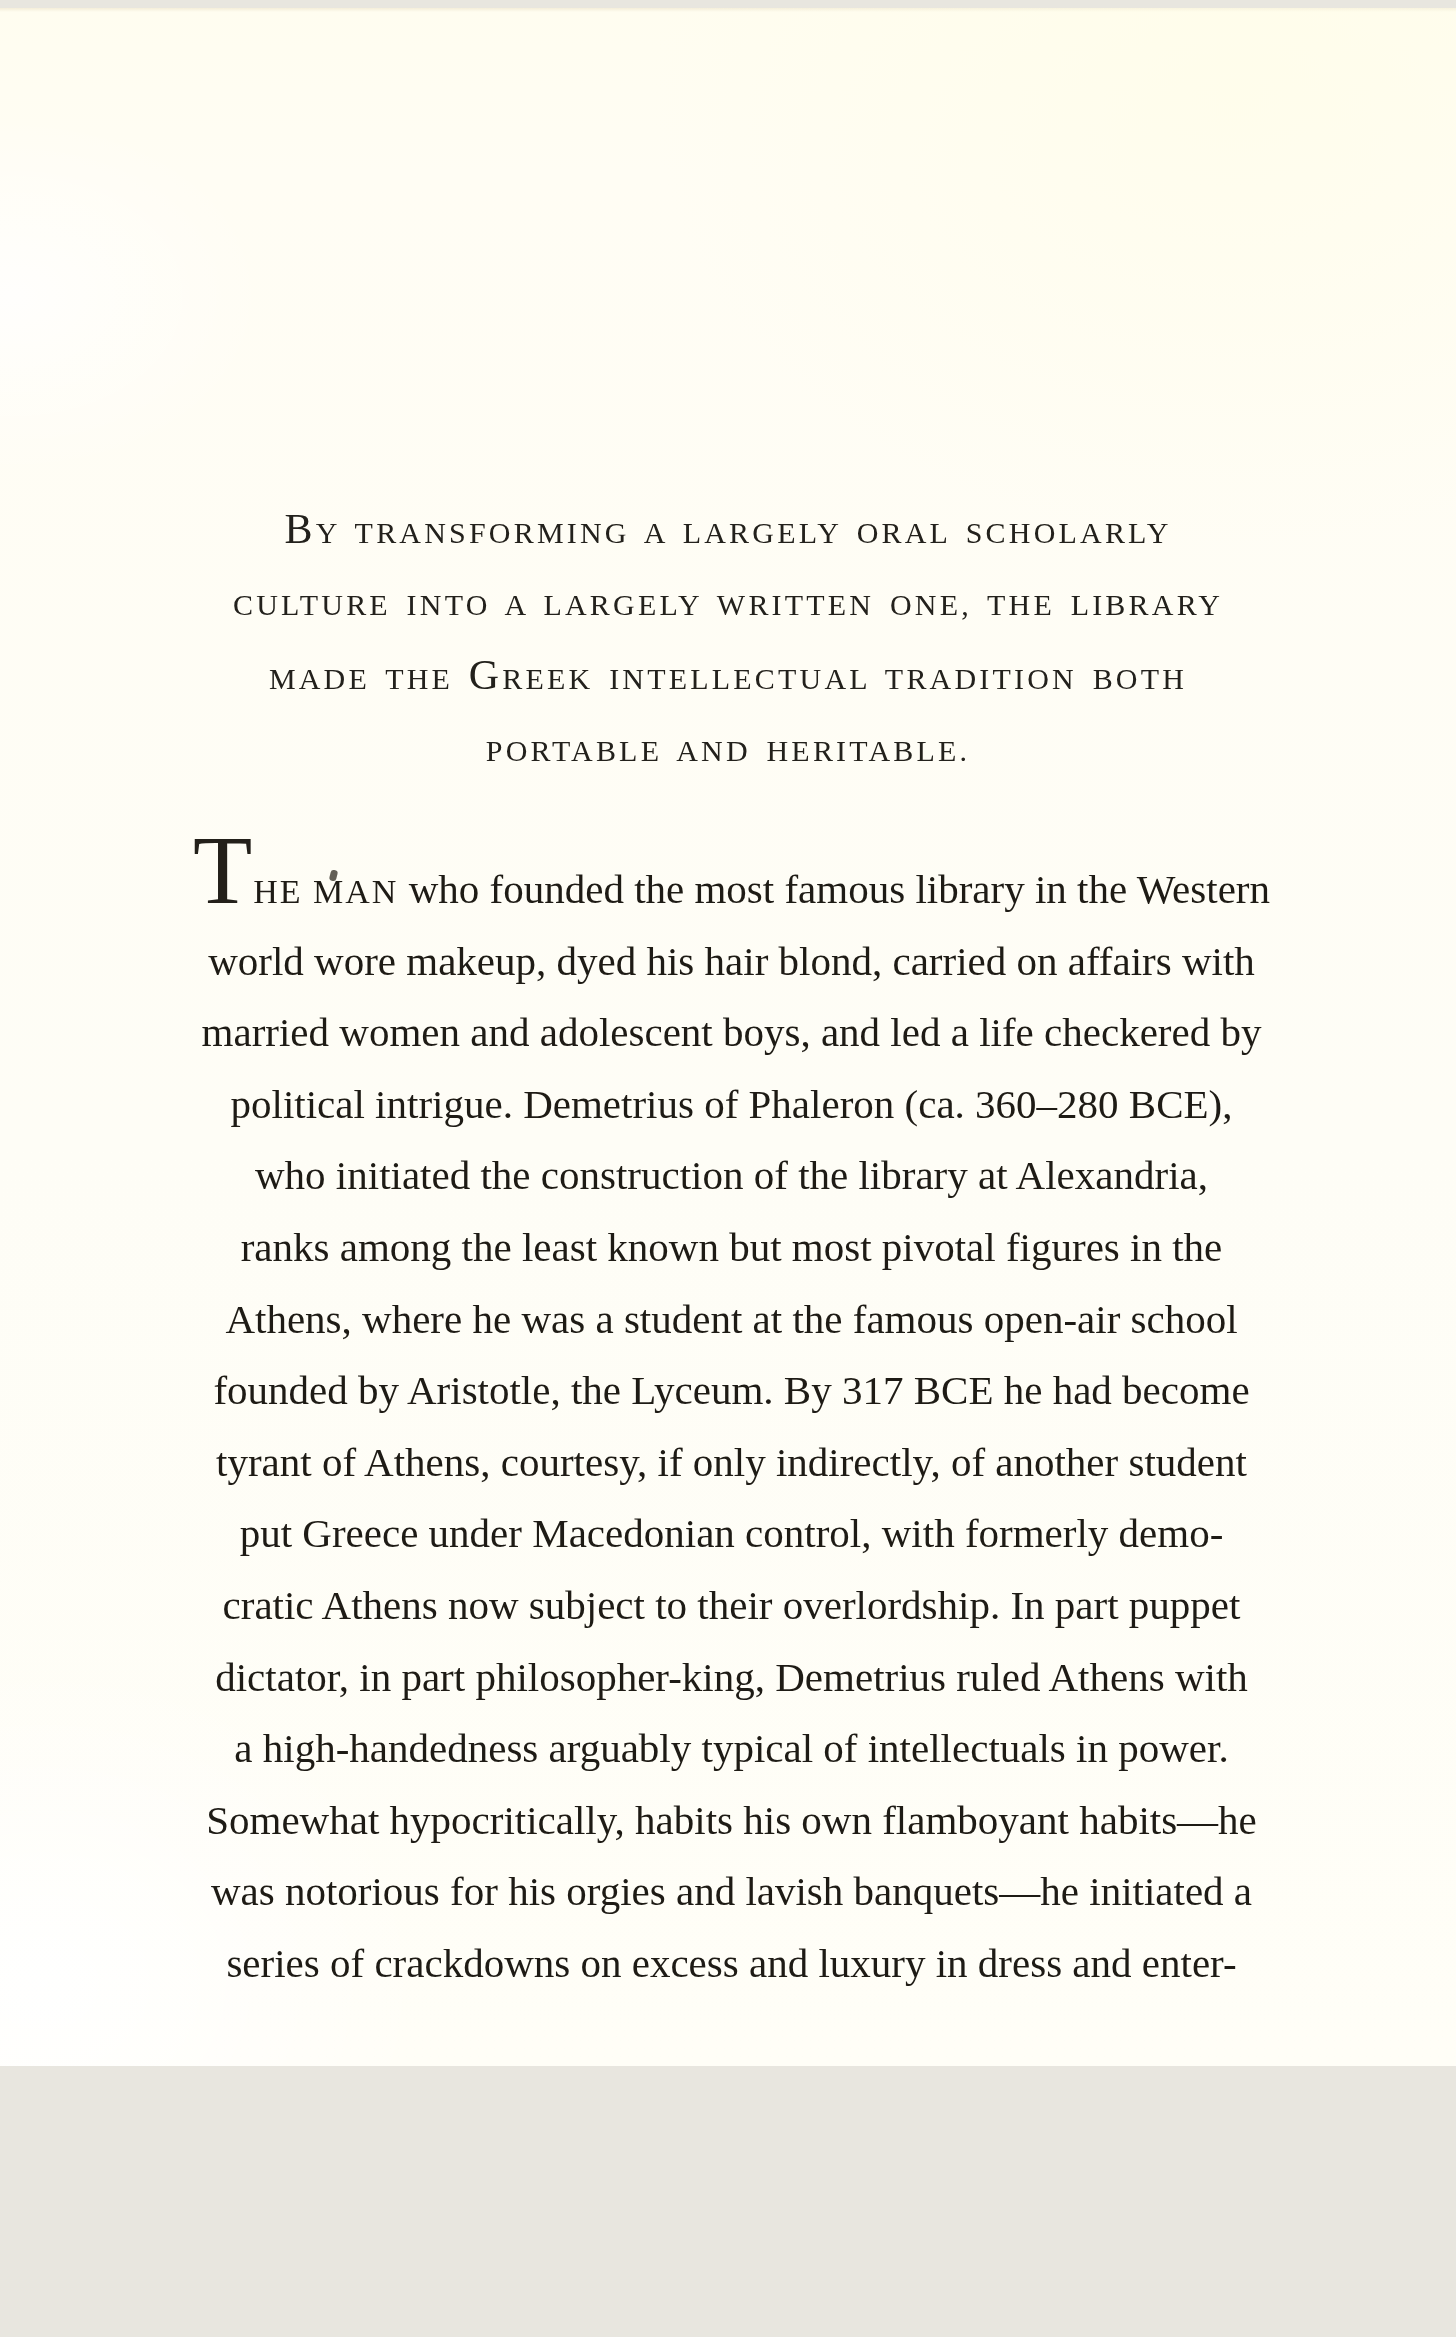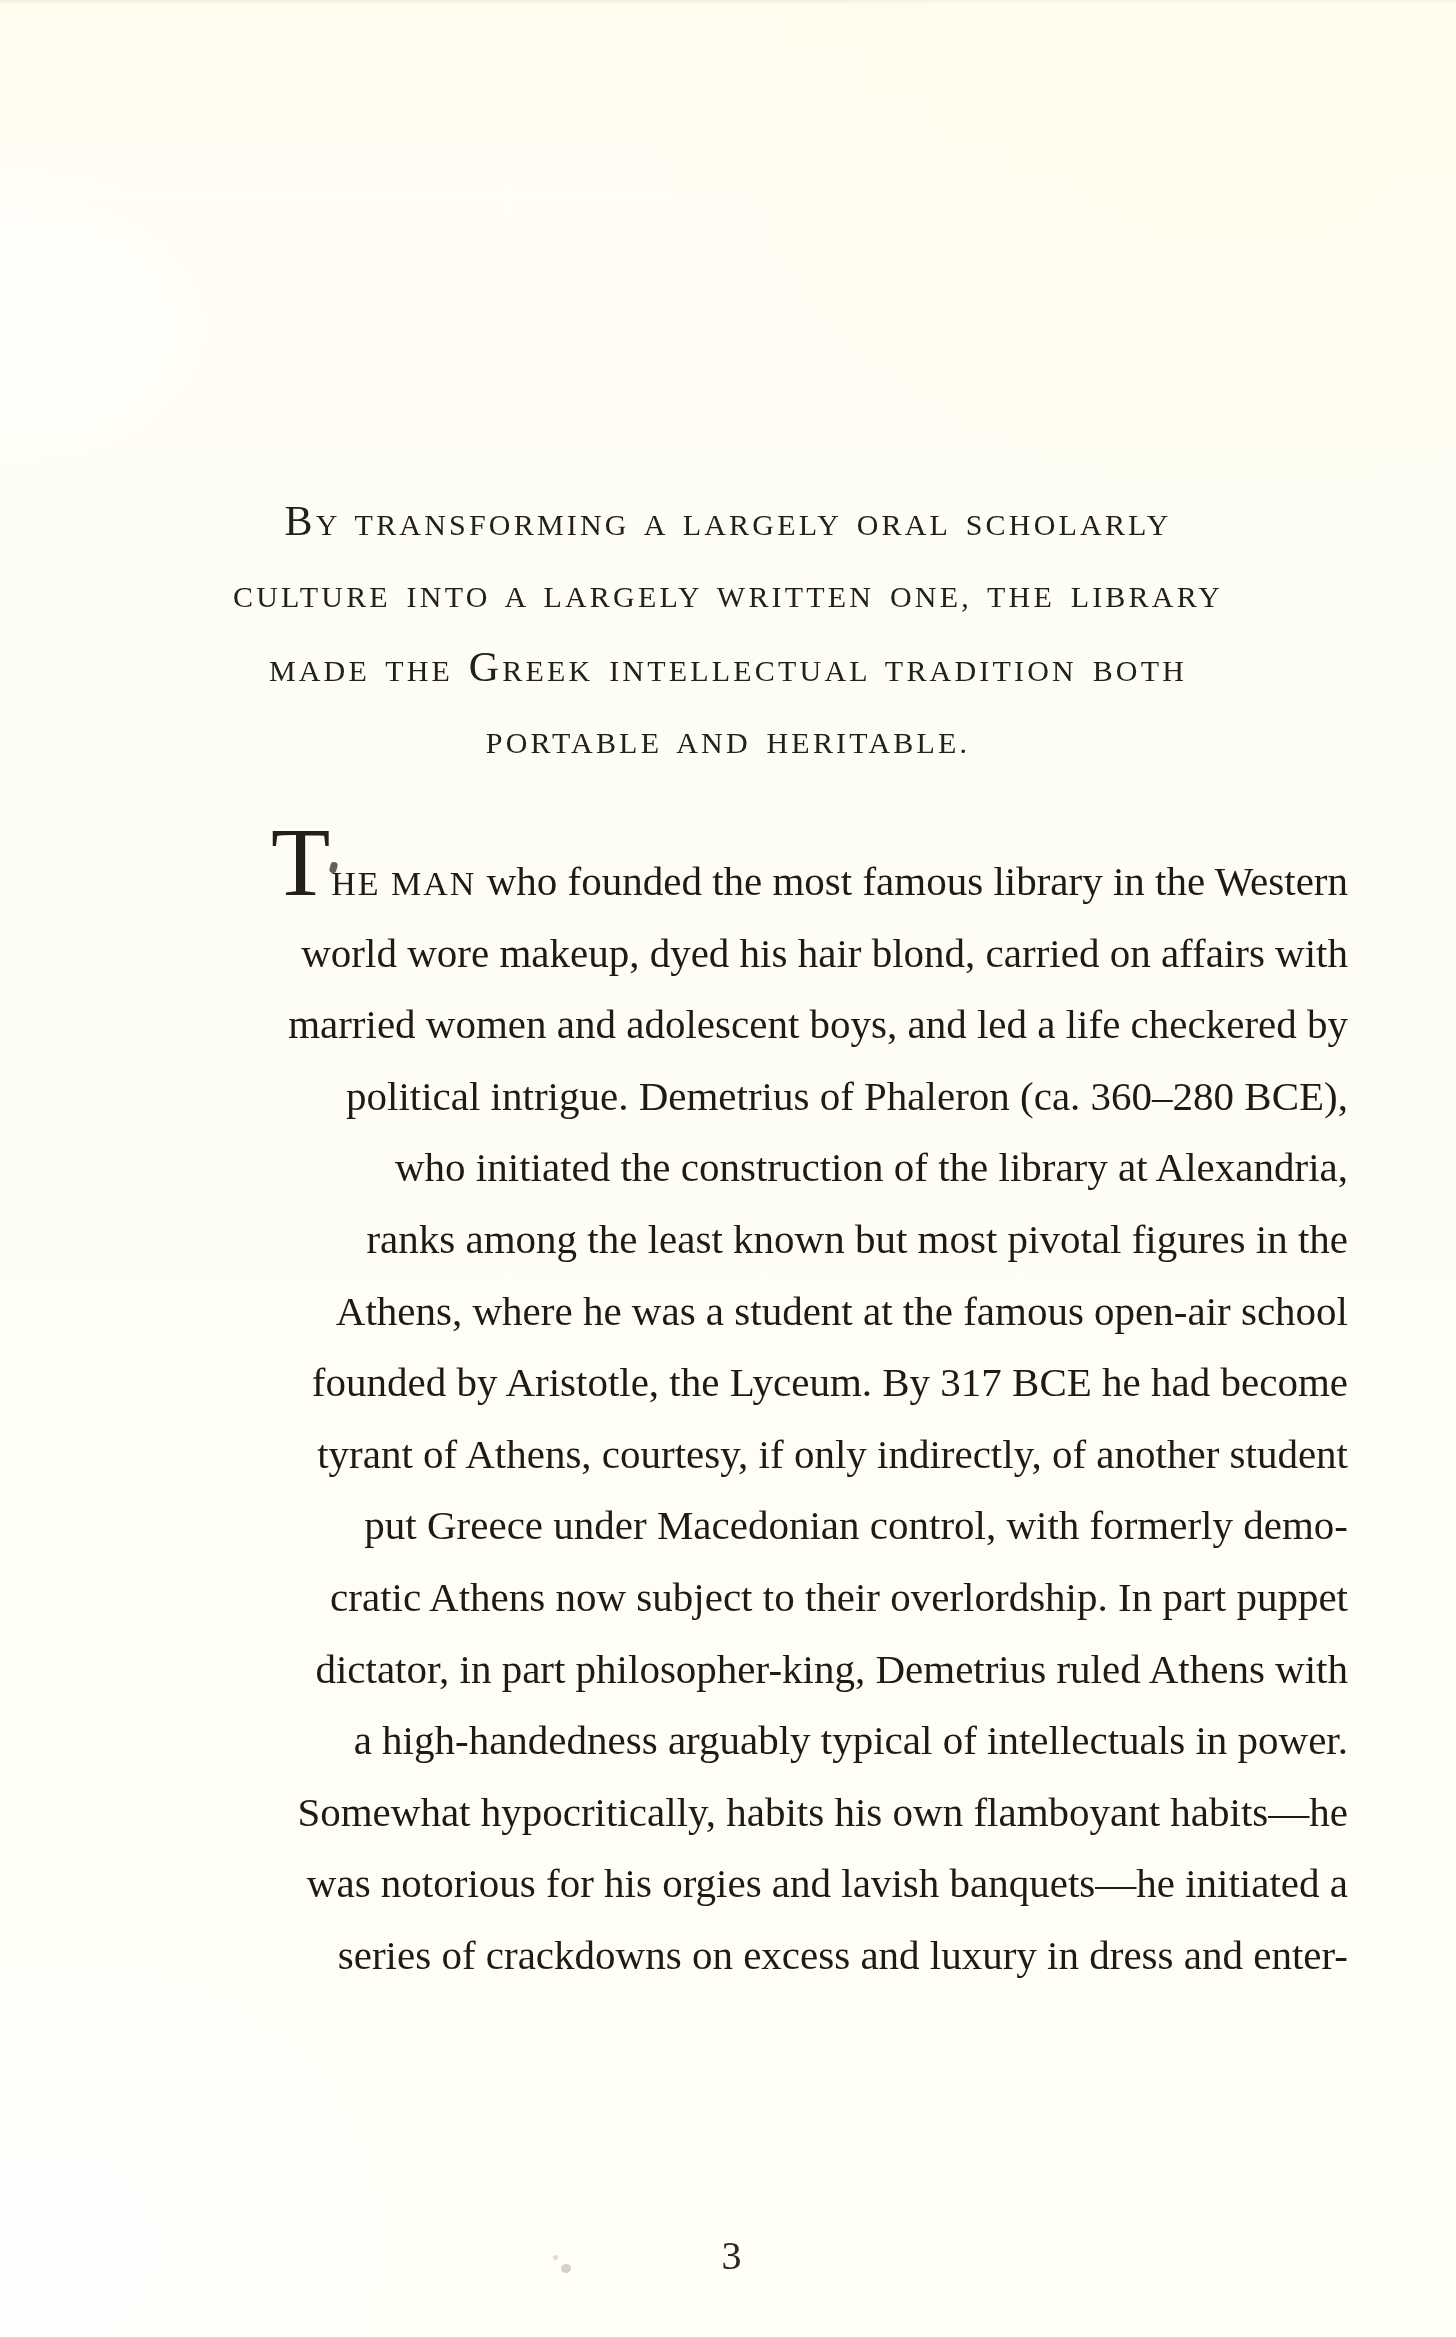--- a/index.html
+++ b/index.html
@@ -1,19 +1,19 @@
 <!DOCTYPE html>
 <html><head>
 <meta charset="utf-8">
 <style>
   html,body { margin:0; padding:0; background:#e8e6df; }
   .page {
     position:relative;
-    width:1456px; height:2337px;
-    margin:0 auto;
+    width:1456px; height:2058px;
+    margin:8px auto;
     overflow:hidden;
     font-family:"Liberation Serif","DejaVu Serif",serif;
     color:#1f1c16;
     background:
       radial-gradient(ellipse 620px 520px at 3% 96%, rgba(255,255,255,0.95), rgba(255,255,255,0) 62%),
       radial-gradient(ellipse 420px 300px at 1% 14%, rgba(255,255,255,0.75), rgba(255,255,255,0) 60%),
       radial-gradient(ellipse 900px 700px at 85% 4%, rgba(255,253,230,0.55), rgba(255,253,230,0) 65%),
       linear-gradient(180deg, rgba(214,196,156,0.28) 0px, rgba(214,196,156,0.0) 4px),
       linear-gradient(180deg, #fffdf0 0%, #fffdf4 8%, #fefdf6 55%, #fffef7 100%);
   }
@@ -39,21 +39,21 @@
     position:absolute;
     top:846px; left:115px;
     width:1233px;
     font-size:41px;
     color:#1e1b15;
   }
   .bline {
     height:71.6px;
     line-height:71.6px;
     white-space:nowrap;
-    text-align:right;
+    text-align:center;
     overflow:visible;
   }
   .bigT {
     font-size:97px;
     line-height:0;
     letter-spacing:1px;
     color:#23201a;
   }
   .sc {
     font-size:34px;

